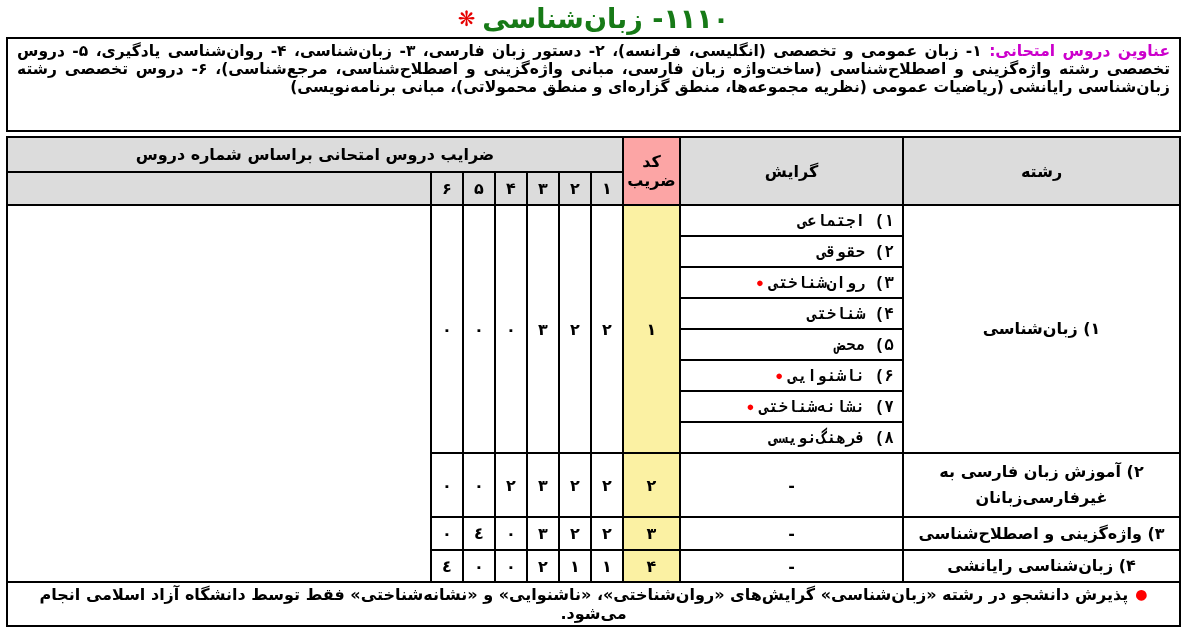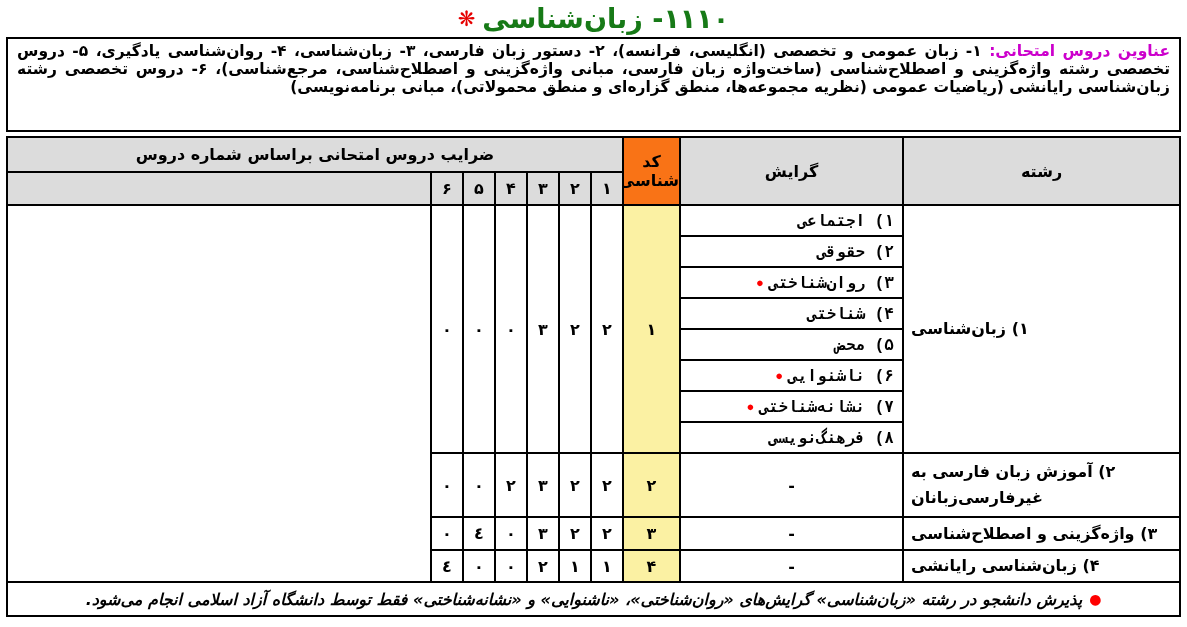--- a/index.html
+++ b/index.html
@@ -42,46 +42,46 @@
     margin: 0 6px;
   }
   table.main th, table.main td {
     border: 2px solid #000;
     font-size: 16px;
     color: #000;
     vertical-align: middle;
     overflow: hidden;
   }
   th.hdr { background: #DCDCDC; font-size: 18px; text-align: center; }
-  th.hdr-code { background: #f97316; font-size: 17px; text-align: center; line-height: 19px; padding: 2px 0; }
+  th.hdr-code { background: #fca5a5; font-size: 17px; text-align: center; line-height: 19px; padding: 2px 0; }
   th.hdr-num {
     background: #DCDCDC; color: #C00505; font-size: 17px; text-align: center;
     border-left: 1px solid #2A2AA5; border-right: 1px solid #2A2AA5;
   }
   th.hdr-wide { background: #DCDCDC; }
 
   td.orient { text-align: right; padding-right: 8px; font-size: 16px; font-family: Liberation Mono, monospace; }
   td.orient .dot { color: #FF0000; font-size: 13px; margin-right: 5px; vertical-align: 1px; }
   td.orient-dash { text-align: center; }
 
   td.field {
-    color: #FF3300; text-align: left; padding: 0 7px;
+    color: #FF3300; text-align: center; padding: 0 7px;
     font-size: 16.5px; line-height: 26px;
   }
   td.code {
     background: #FBF1A3; color: #FF2D00; text-align: center; font-size: 17px;
   }
   td.coef {
     text-align: center; font-size: 16.5px;
     border-left: 1px solid #2A2AA5; border-right: 1px solid #2A2AA5;
   }
   td.wide-cell { background: #ffffff; }
 
   td.footnote {
-    text-align: center; font-size: 15.5px; height: 34px; padding: 2px 5px; font-style: italic;
+    text-align: center; font-size: 15.5px; height: 34px; padding: 2px 5px;
   }
   td.footnote .bullet { color: #FF0000; font-size: 14px; margin-left: 7px; vertical-align: 1px; }
 </style>
 </head>
 <body>
 
 <div class="page">
 
   <div class="title-bar">
     <span class="title-text">۱۱۱۰- زبان‌شناسی</span>
@@ -103,21 +103,21 @@
         <col style="width:32px">
       <col>
     </colgroup>
 
     <tbody>
         <tr style="height:35px">
       <th class="hdr" rowspan="2">رشته</th>
       <th class="hdr" rowspan="2">گرایش</th>
       <th class="hdr-code" rowspan="2">
         <div>کد</div>
-        <div>شناسی</div>
+        <div>ضریب</div>
       </th>
       <th class="hdr" colspan="7">ضرایب دروس امتحانی براساس شماره دروس</th>
     </tr>
 
     <tr style="height:33px">
       <th class="hdr-num">۱</th>
       <th class="hdr-num">۲</th>
       <th class="hdr-num">۳</th>
       <th class="hdr-num">۴</th>
       <th class="hdr-num">۵</th>

